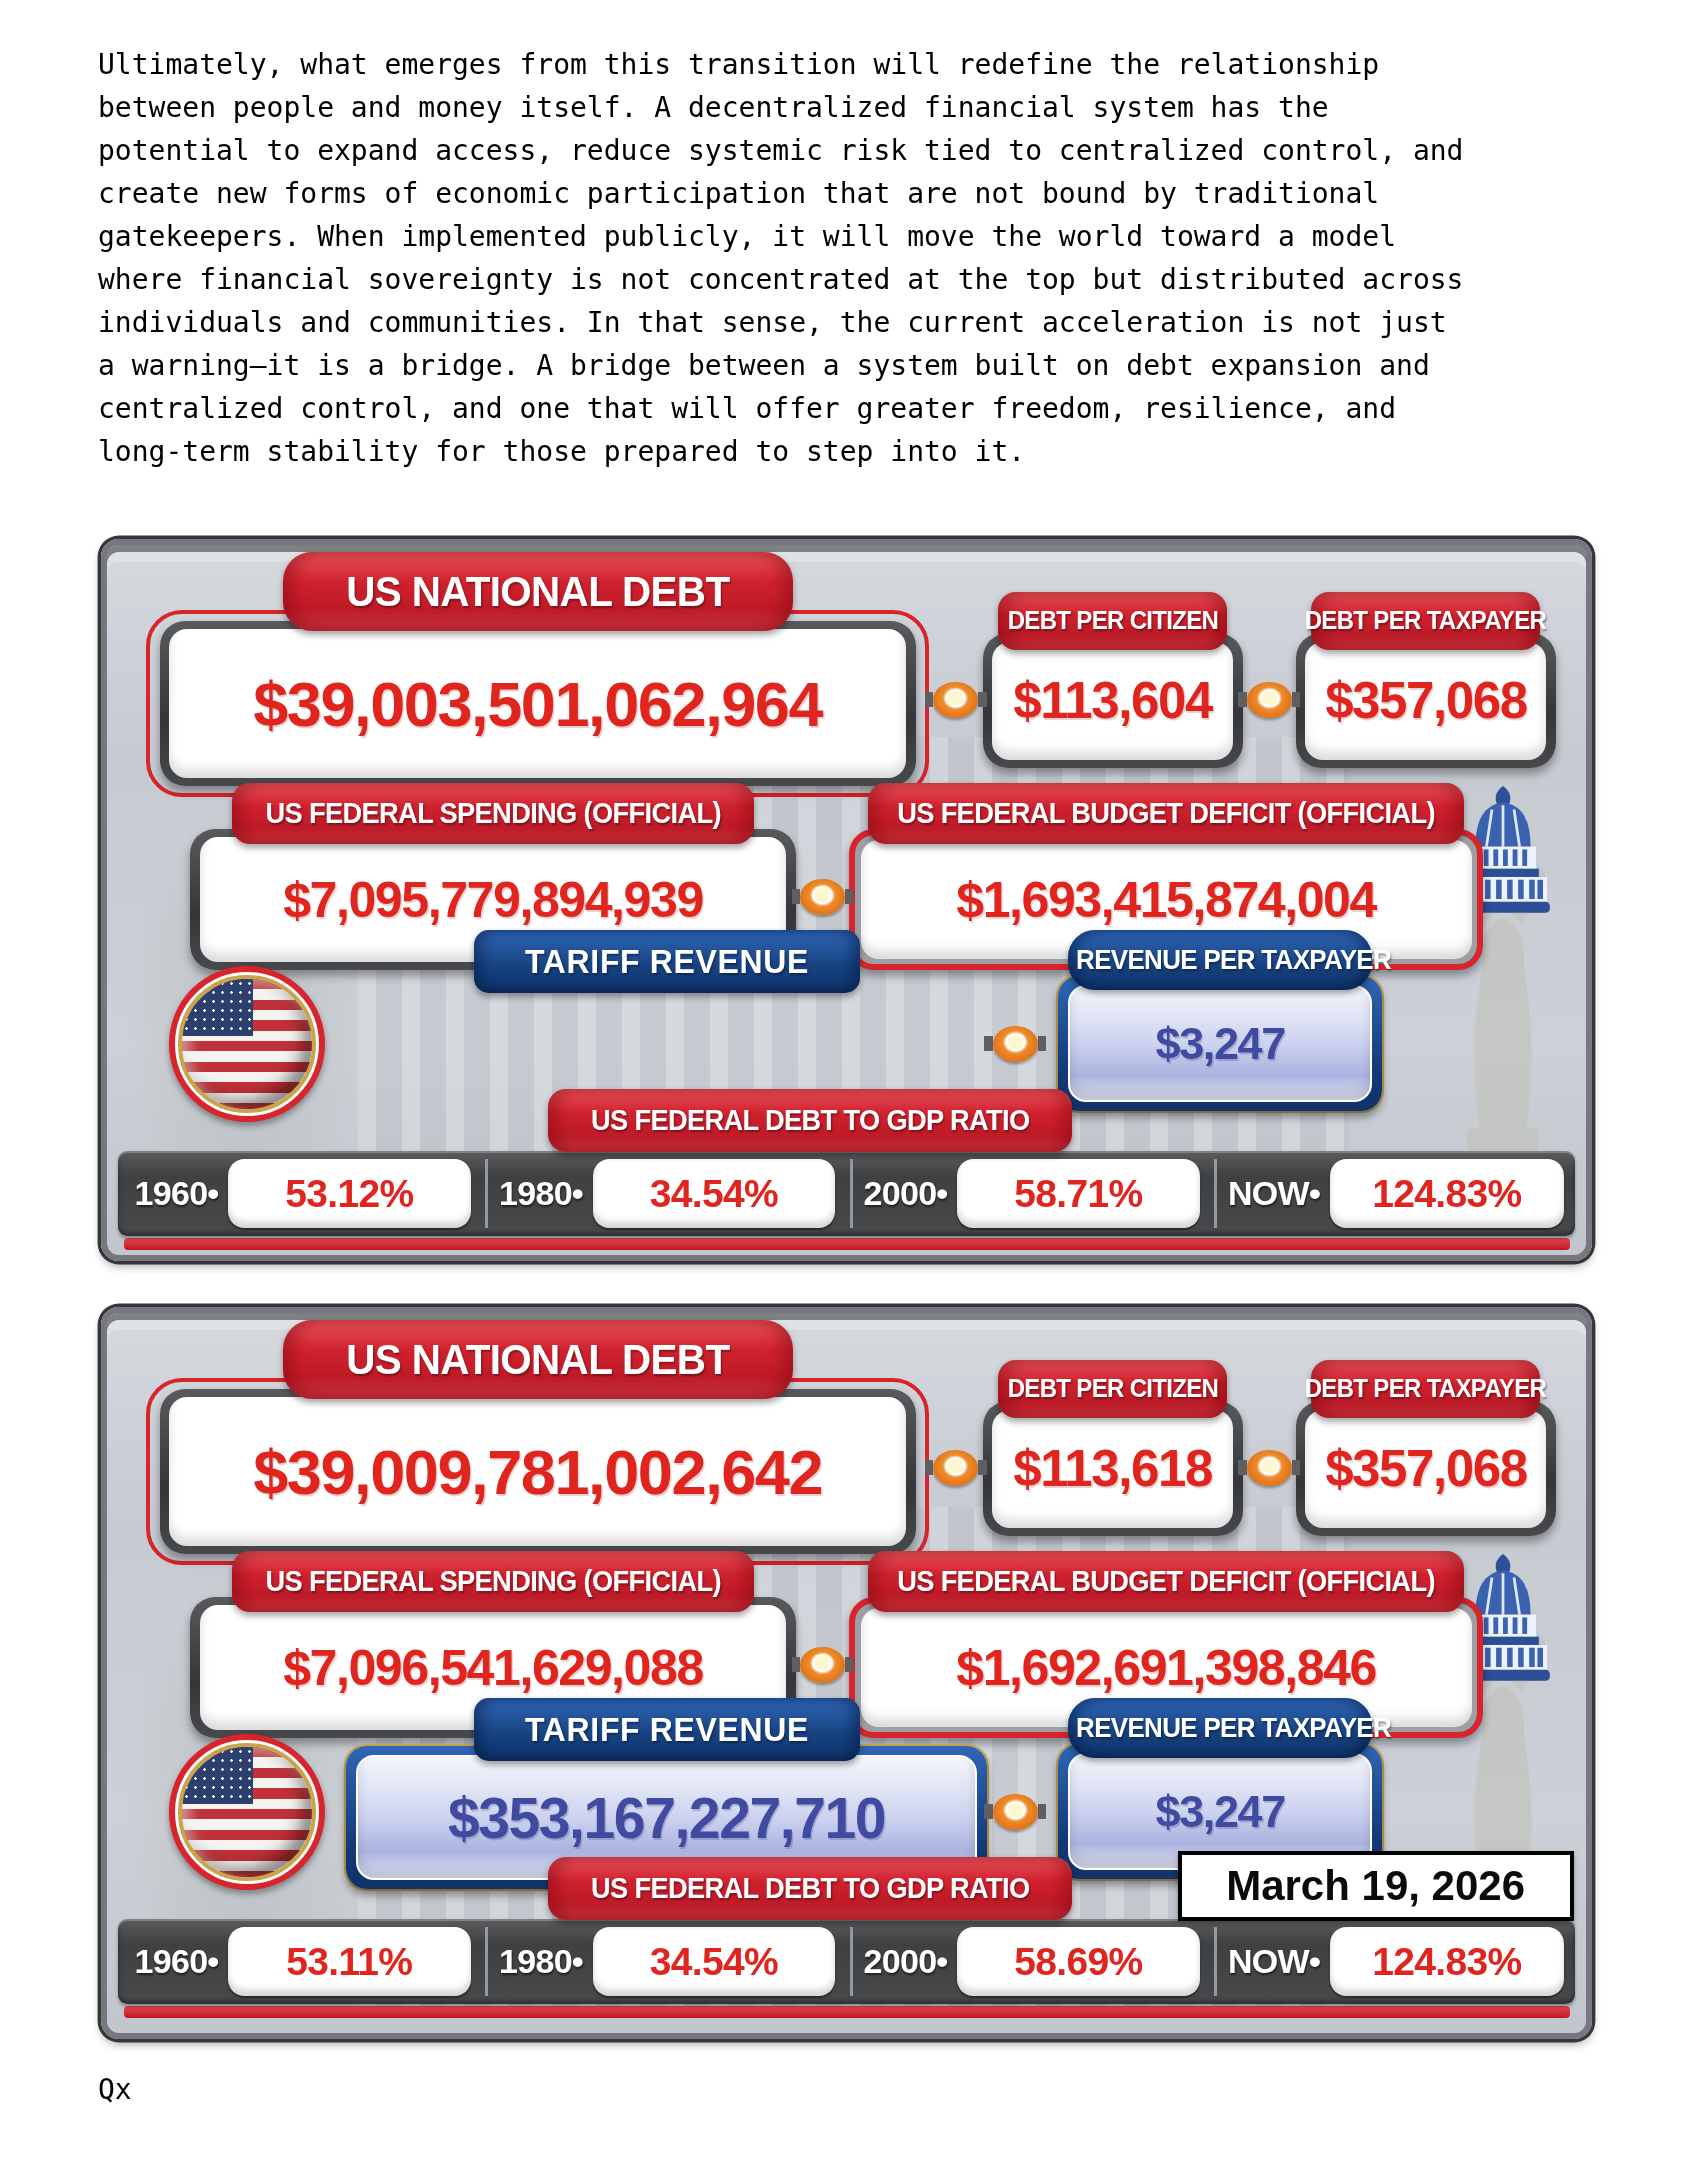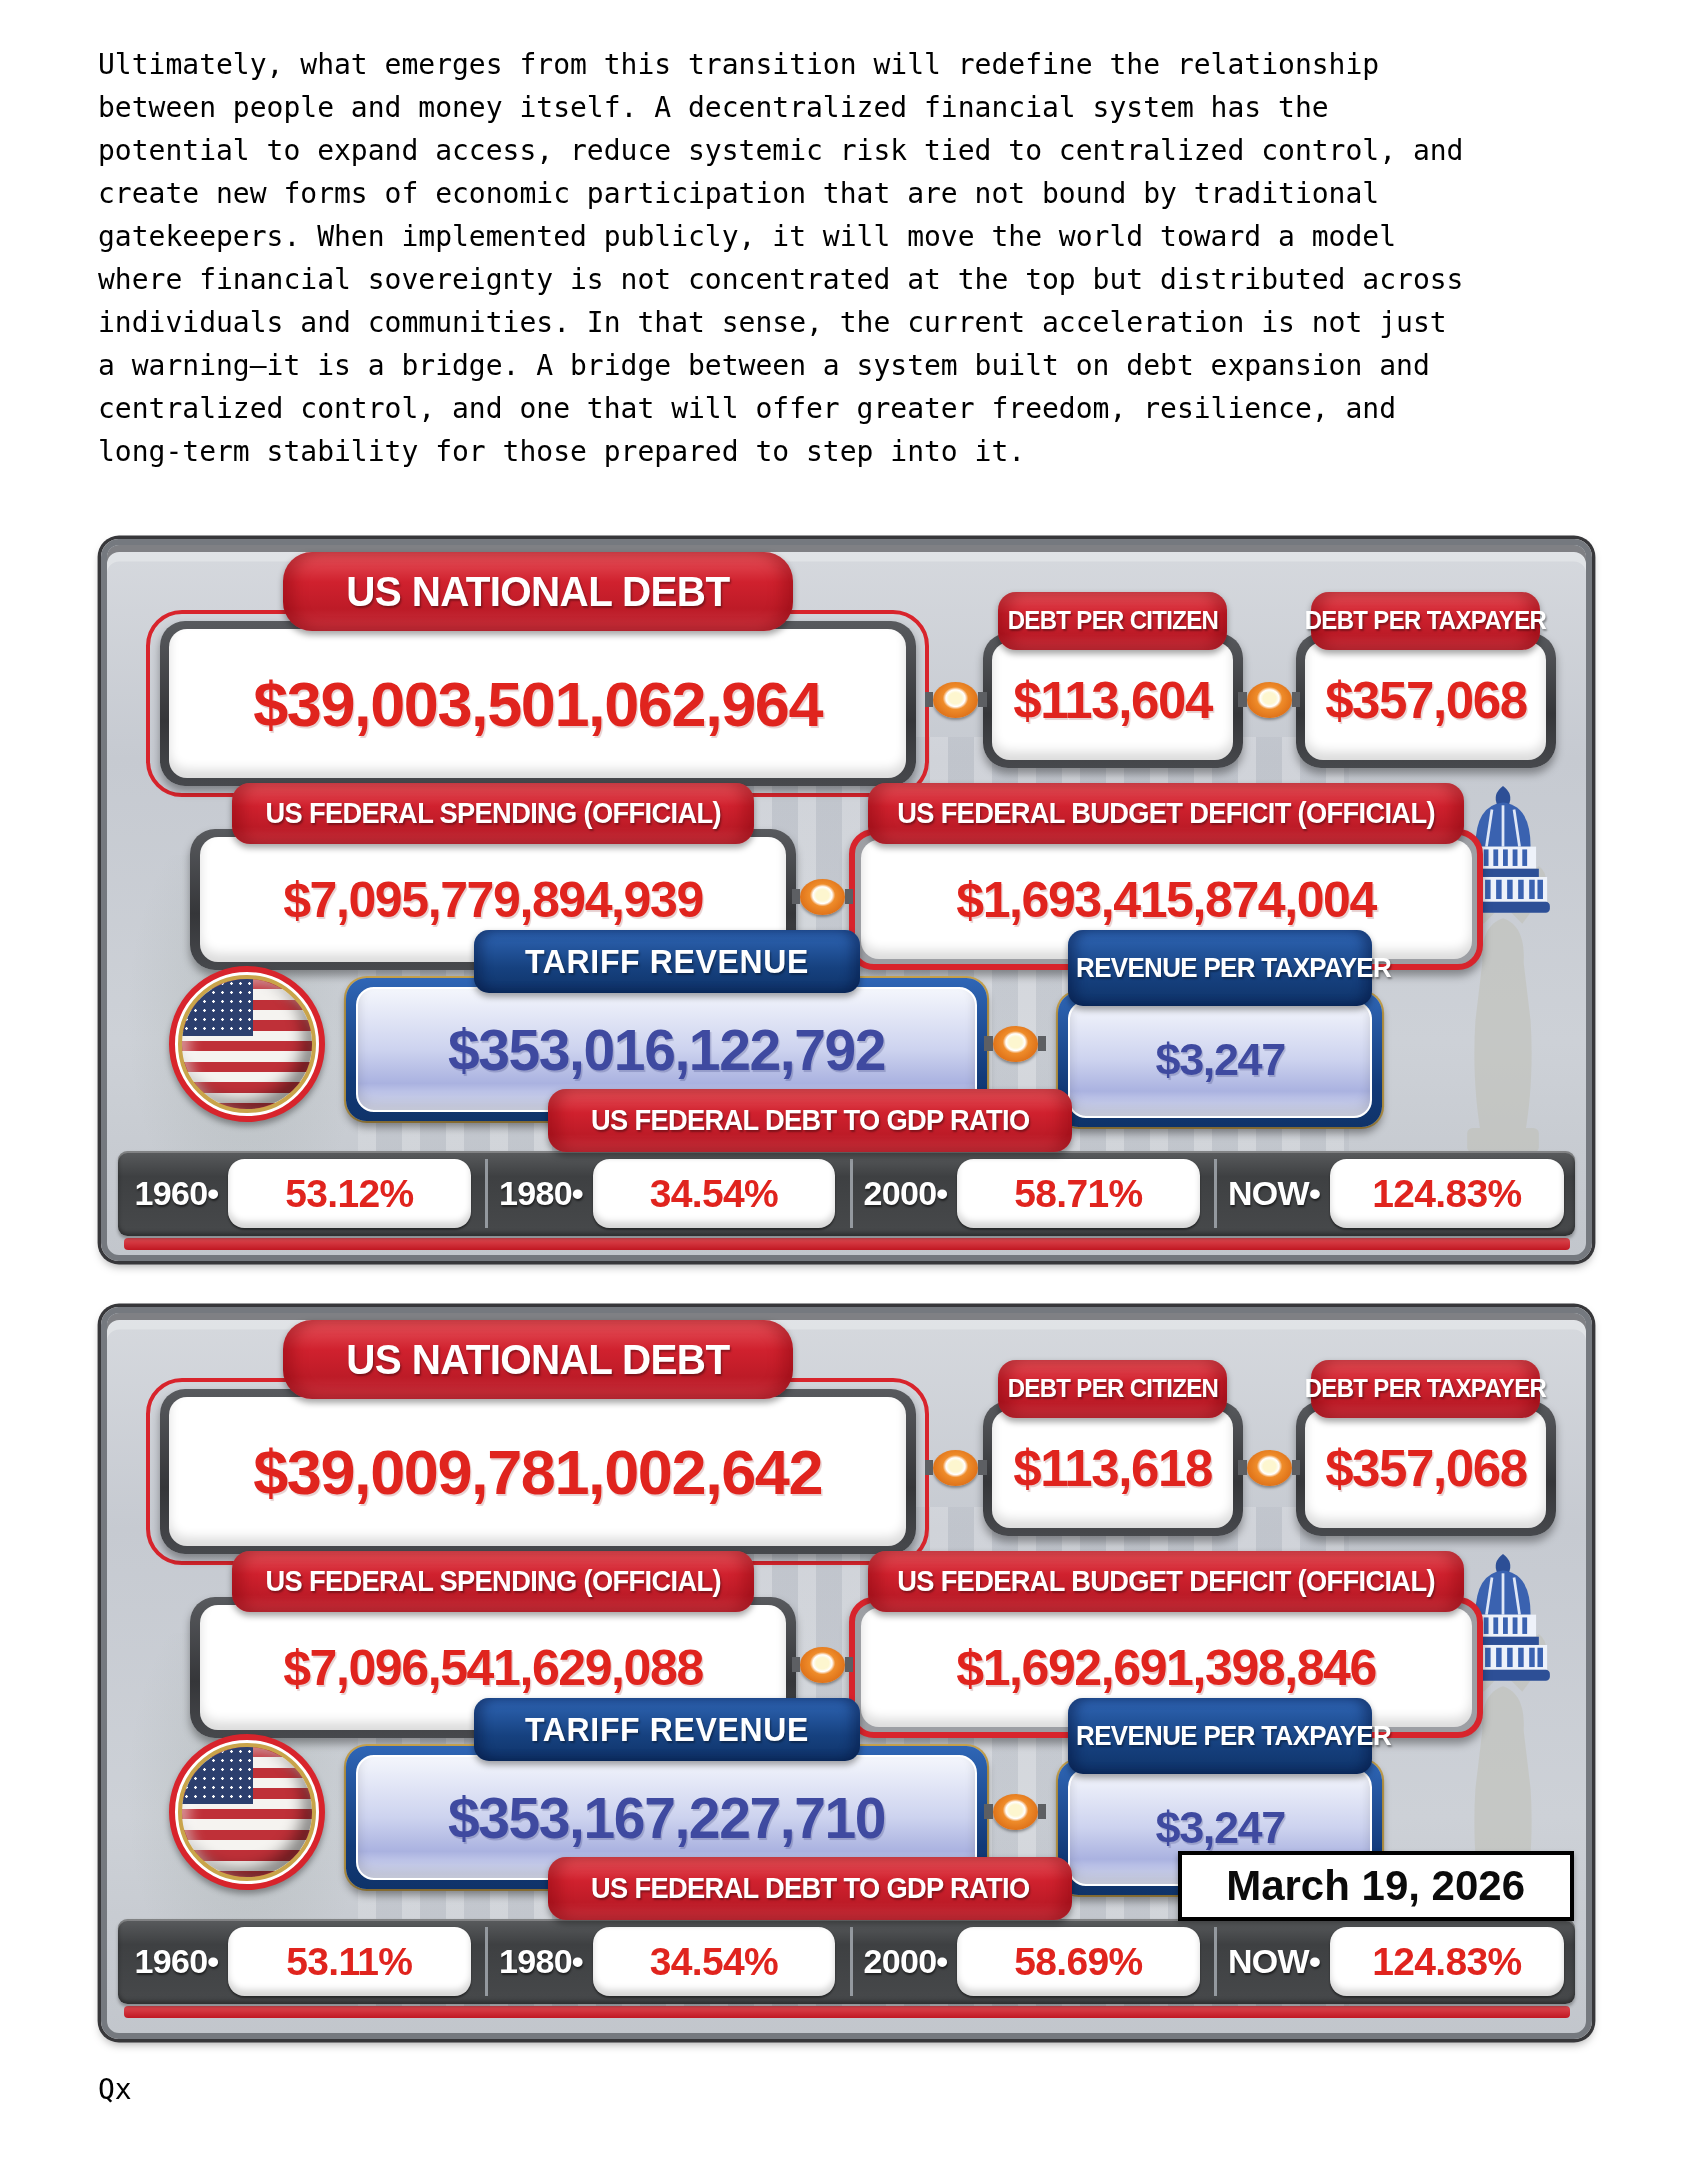--- a/index.html
+++ b/index.html
@@ -65,21 +65,21 @@
 
   .pill-xl  { width:510px; height:79px; border-radius:29px; margin-bottom:-20.7px; }
   .p-xl  { font-size:43px; }
   .pill-sm  { width:88%;  height:58px;  border-radius:18px; margin-bottom:-16.5px; }
   .p-sm  { font-size:25.5px; }
   .pill-md  { width:86%;  height:61px;  border-radius:18px; margin-bottom:-15px; }
   .pill-md2 { width:94%;  height:61px;  border-radius:18px; margin-bottom:-15px; }
   .p-md  { font-size:29px; }
   .pill-tariff { width:386px; height:63px; border-radius:15px; margin-bottom:-15px; }
   .p-tariff { font-size:34px; letter-spacing:0.7px; }
-  .pill-rev { width:94%; height:76px; border-radius:15px; margin-bottom:-13.8px;padding-left:26px; }
+  .pill-rev { width:94%; height:60px; border-radius:27px; margin-bottom:-13.8px;padding-left:26px; }
   .p-rev { font-size:27.6px; }
 
   
   .outline-red { border:4.1px solid #d8242c; border-radius:36px; padding:6.9px 9.6px; }
   .shell {
     border-radius:25px; background:linear-gradient(180deg,#585a5e,#353639 60%,#47494d);
     padding:8.3px 9.6px; box-shadow:0 5.5px 8.3px rgba(0,0,0,.35);
   }
   .shell-redline {
     border-radius:25px; border:6.2px solid #d8242c; background:#9d9fa4;
@@ -280,25 +280,20 @@
     <div class="row row3">
       <div class="flag-ring">
         <div class="flag">
             <div class="canton"></div>
           </div>
       </div>
       <div class="group tariff-group">
         <div class="pill pill-navy pill-tariff">
           <span class="plabel p-tariff">TARIFF REVENUE</span>
         </div>
-        <div class="shell-navy h-tariff">
-            <div class="vbox vbox-blue">
-          <span class="val v-tariff">$353,016,122,792</span>
-        </div>
-          </div>
       </div>
       <div class="connector"></div>
       <div class="group revenue-group">
         <div class="pill pill-navy pill-rev">
           <span class="plabel p-rev">REVENUE PER TAXPAYER</span>
         </div>
         <div class="shell-navy h-rev">
             <div class="vbox vbox-blue">
           <span class="val v-rev">$3,247</span>
         </div>

